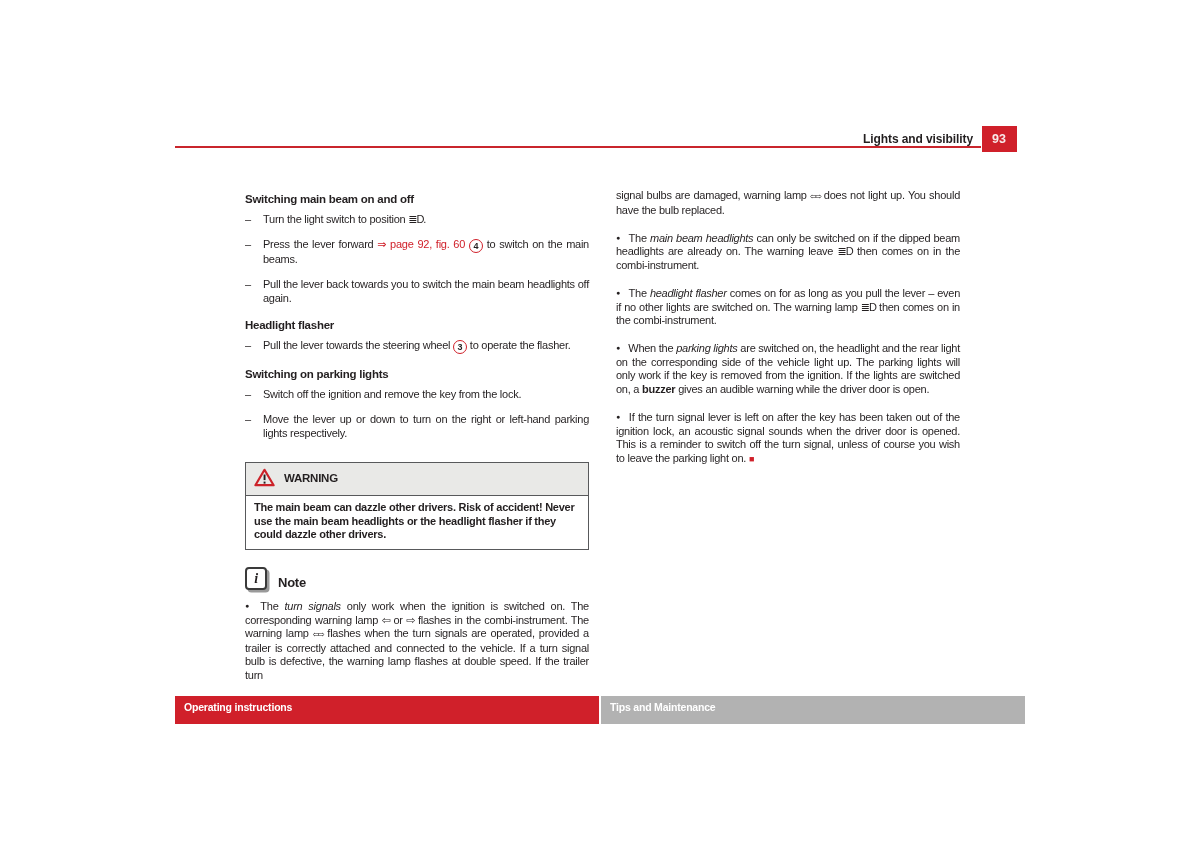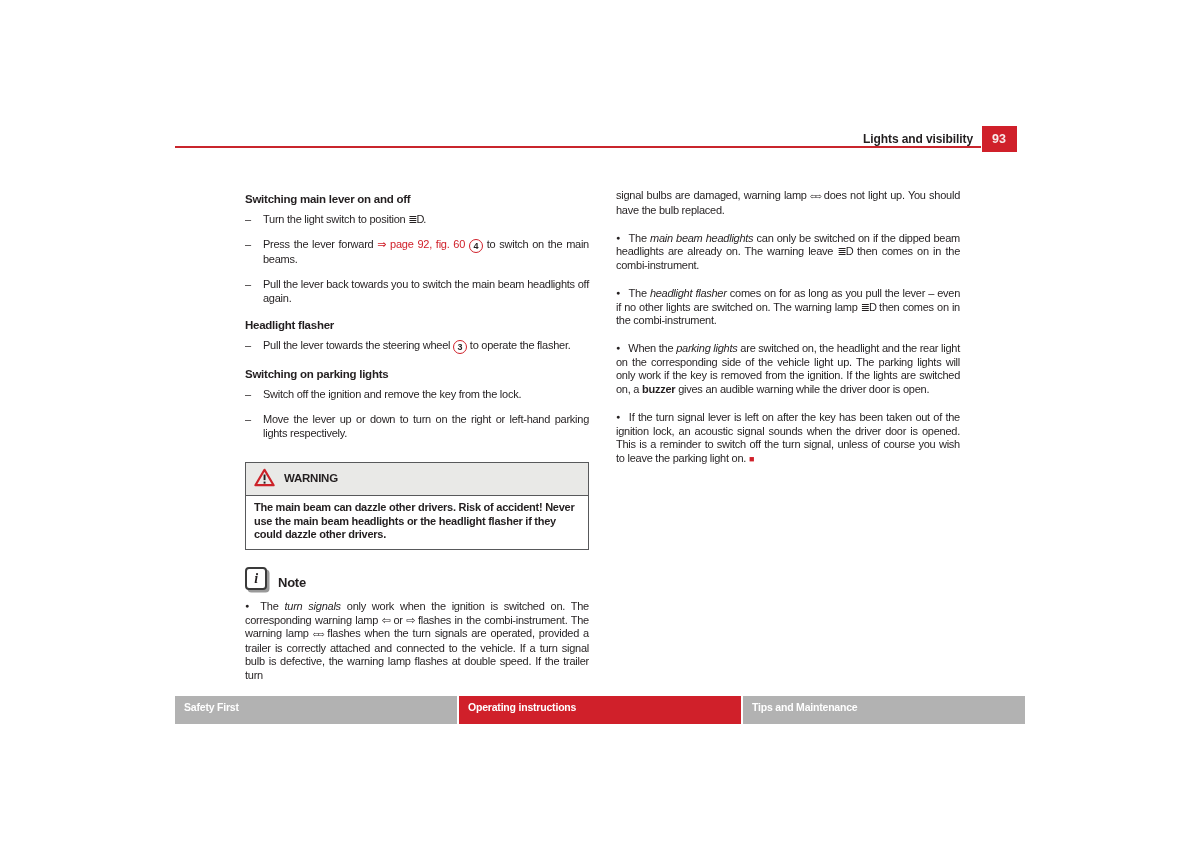--- a/index.html
+++ b/index.html
@@ -78,21 +78,21 @@
 <body>
 
 <div class="page">
 
   <span class="header-title">Lights and visibility</span>
   <div class="header-rule"></div>
   <div class="page-num">93</div>
 
   <div class="col left">
 
-    <h3 class="sec first">Switching main lever on and off</h3>
+    <h3 class="sec first">Switching main beam on and off</h3>
     <div class="ditem">
       <span class="dash">–</span>
       <span class="txt"><span>Turn the light switch to position </span><span class="sym">≣D</span><span>.</span></span>
     </div>
     <div class="ditem">
       <span class="dash">–</span>
       <span class="txt"><span>Press the lever forward </span><span class="red">⇒ page 92, fig. 60</span><span> </span><span class="circ">4</span><span> to switch on the main beams.</span></span>
     </div>
     <div class="ditem">
       <span class="dash">–</span>
@@ -138,18 +138,17 @@
 
   <div class="col right">
     <p class="rp"><span>signal bulbs are damaged, warning lamp </span><span class="symsm">⇦⇨</span><span> does not light up. You should have the bulb replaced.</span></p>
     <p class="rp"><span class="blt">●</span><span><span>The </span><span class="i">main beam headlights</span><span> can only be switched on if the dipped beam headlights are already on. The warning leave </span><span class="sym">≣D</span><span> then comes on in the combi-instrument.</span></span></p>
     <p class="rp"><span class="blt">●</span><span><span>The </span><span class="i">headlight flasher</span><span> comes on for as long as you pull the lever – even if no other lights are switched on. The warning lamp </span><span class="sym">≣D</span><span> then comes on in the combi-instrument.</span></span></p>
     <p class="rp"><span class="blt">●</span><span><span>When the </span><span class="i">parking lights</span><span> are switched on, the headlight and the rear light on the corresponding side of the vehicle light up. The parking lights will only work if the key is removed from the ignition. If the lights are switched on, a </span><span class="b">buzzer</span><span> gives an audible warning while the driver door is open.</span></span></p>
     <p class="rp"><span class="blt">●</span><span><span>If the turn signal lever is left on after the key has been taken out of the ignition lock, an acoustic signal sounds when the driver door is opened. This is a reminder to switch off the turn signal, unless of course you wish to leave the parking light on. </span><span class="endsq">■</span></span></p>
   </div>
 
   <div class="footer">
-    <div class="tab">Safety First</div>
     <div class="tab active">Operating instructions</div>
     <div class="tab">Tips and Maintenance</div>
   </div>
 
 </div>
 
 </body></html>

